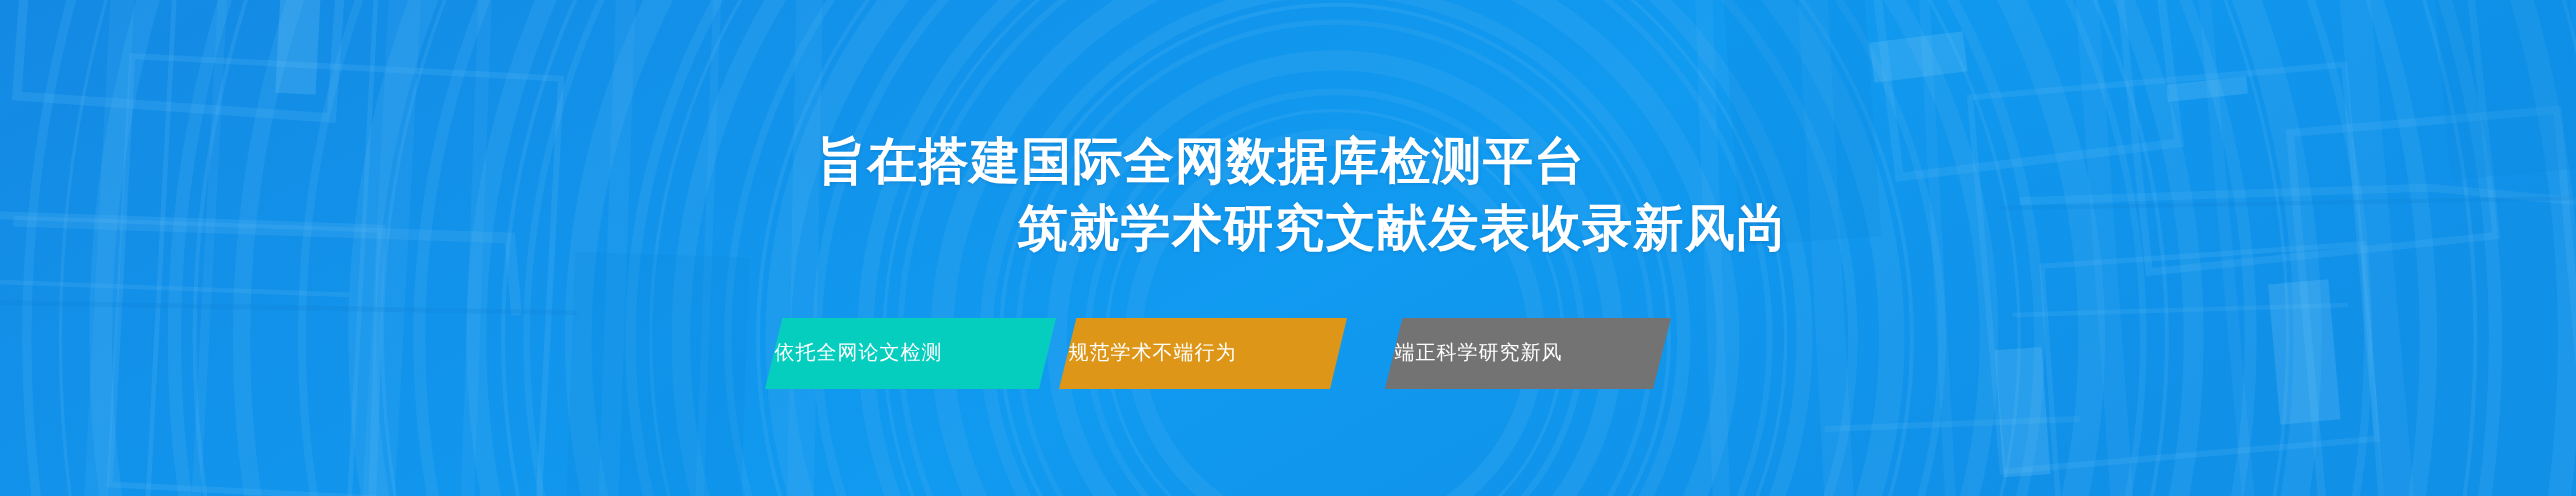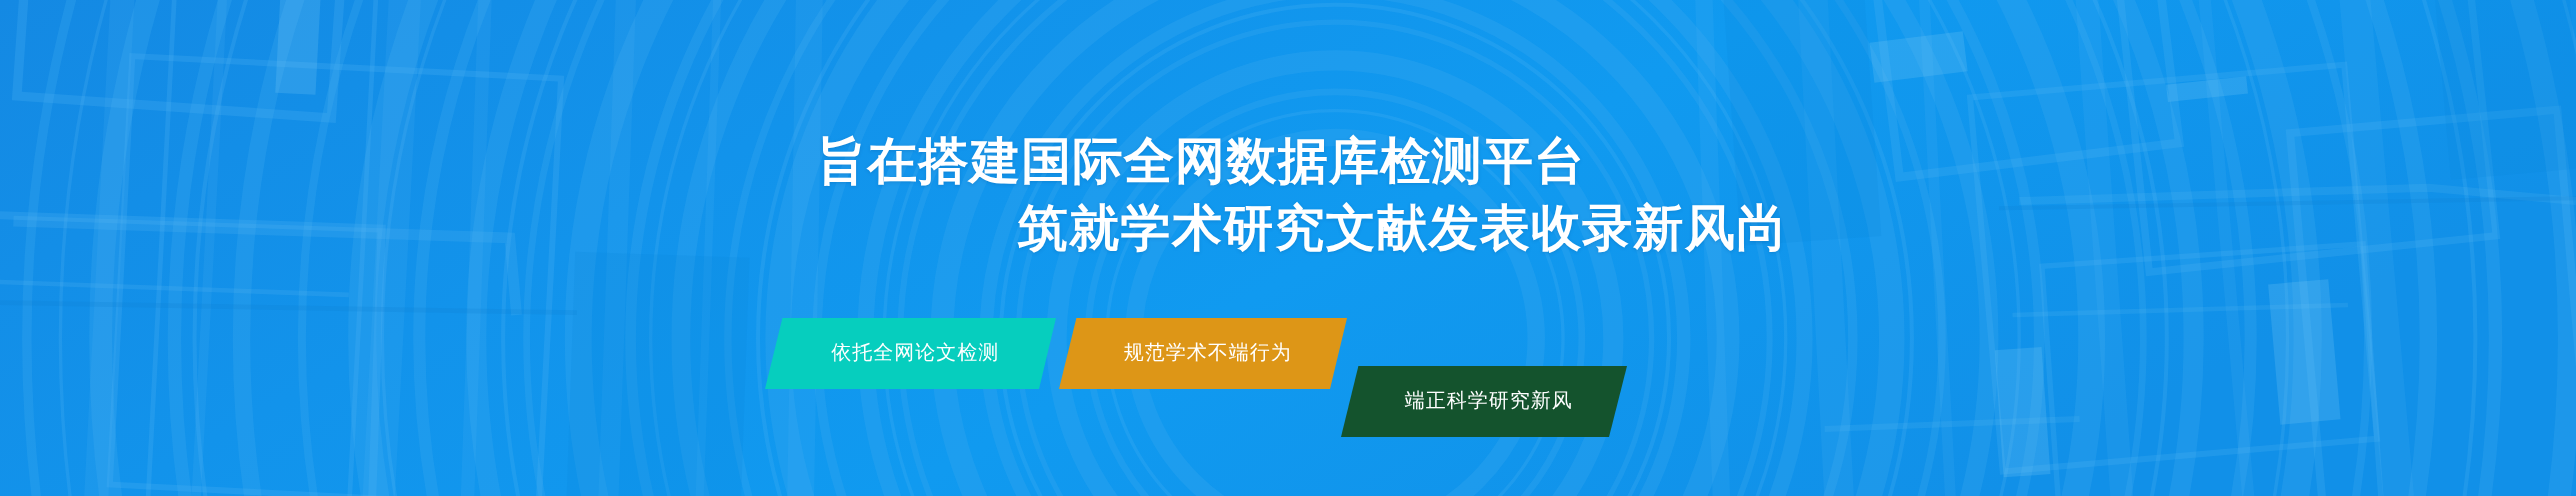--- a/index.html
+++ b/index.html
@@ -69,21 +69,20 @@
     top: 318px;
     height: 71px;
     width: 1047px;
   }
   .tag {
     position: absolute;
     top: 0;
     height: 71px;
     display: flex;
     align-items: center;
-    justify-content: center;
     color: #ffffff;
     font-size: 20px;
     font-weight: 400;
     letter-spacing: 1px;
     white-space: nowrap;
     box-sizing: border-box;
   }
   .tag-label {
     display: block;
     transform: translateY(-0.7px);
@@ -96,26 +95,25 @@
     padding-left: 9.4px;
   }
   .tag-2 {
     left: 294px;
     width: 288px;
     background: #DD9617;
     clip-path: polygon(17.4px 0, 288px 0, 271px 71px, 0 71px);
     padding-left: 9.4px;
   }
   .tag-3 {
-    left: 576px;
+    left: 620px;
     width: 286px;
-    background: #14532d;
+    background: #737373;
     clip-path: polygon(17.4px 0, 286px 0, 268px 71px, 0 71px);
     padding-left: 9.4px;
-    margin-top: 48px;
   }
 </style>
 </head>
 <body>
 
 <div id="banner">
 
   <div class="bg-layer">
     <svg class="bg-svg" viewBox="0 0 3840 740" preserveAspectRatio="none">
       <defs>

